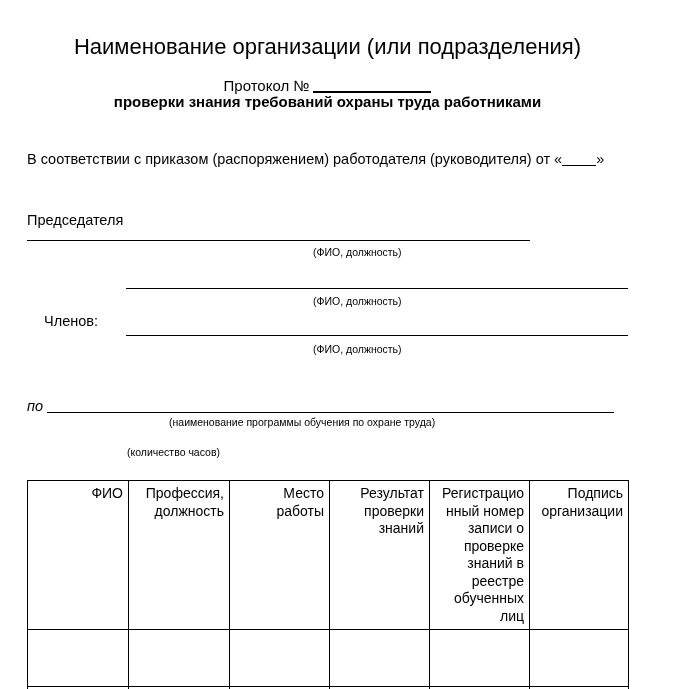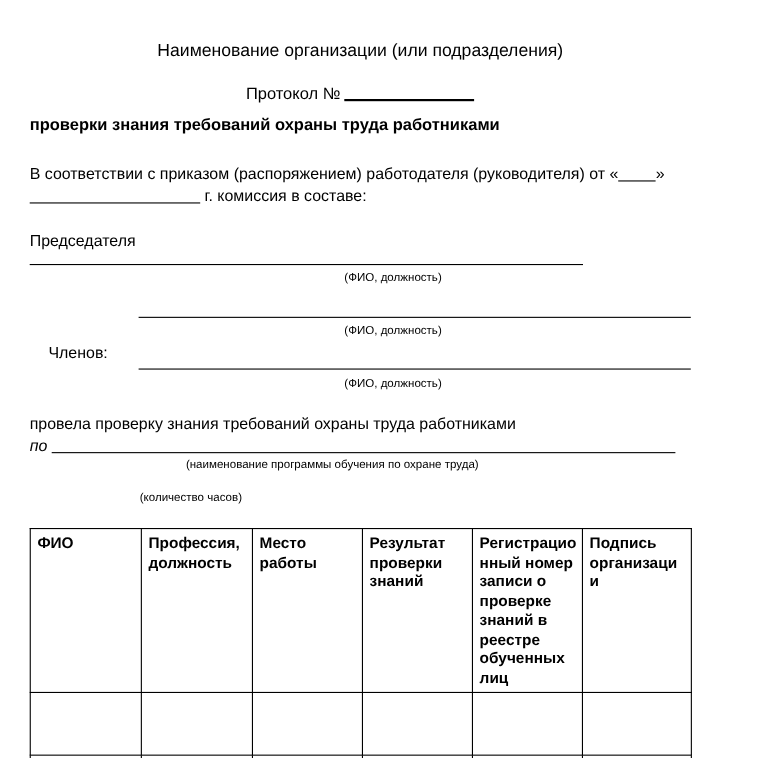--- a/index.html
+++ b/index.html
@@ -23,21 +23,21 @@
     height: 689px;
   }
 
   
   .org-title {
     position: absolute;
     left: 27px;
     top: 32px;
     width: 601px;
     text-align: center;
-    font-size: 16px;
+    font-size: 22px;
     line-height: 30px;
     font-weight: 400;
     white-space: nowrap;
   }
 
   .protocol-line {
     position: absolute;
     left: 27px;
     top: 76px;
     width: 601px;
@@ -51,23 +51,23 @@
     display: inline-block;
     width: 118px;
     border-bottom: 2px solid #000;
     margin-left: 4px;
     vertical-align: -2px;
   }
 
   .subtitle-line {
     position: absolute;
     left: 27px;
-    top: 104px;
-    width: 601px;
-    text-align: left;
+    top: 92px;
+    width: 601px;
+    text-align: center;
     font-size: 15px;
     line-height: 19px;
     font-weight: bold;
     white-space: nowrap;
   }
 
   
   .para {
     position: absolute;
     font-size: 14.5px;
@@ -142,22 +142,22 @@
     border-collapse: collapse;
     table-layout: fixed;
   }
   .result-table td,
   .result-table th {
     border: 1.6px solid #000;
     vertical-align: top;
     padding: 4px 5px 4px 6px;
     font-size: 14px;
     line-height: 17.5px;
-    font-weight: bold;
-    text-align: left;
+    font-weight: normal;
+    text-align: right;
     word-wrap: break-word;
     overflow-wrap: anywhere;
   }
   .result-table thead td { height: 137px; }
   .result-table tbody td { height: 48px; }
 
   .col-1 { width: 101px; }
   .col-2 { width: 101px; }
   .col-3 { width: 100px; }
   .col-4 { width: 100px; }
@@ -174,38 +174,34 @@
   <div class="protocol-line">
     <span>Протокол №</span><span class="blank"></span>
   </div>
 
   <div class="subtitle-line">проверки знания требований охраны труда работниками</div>
 
   <div class="para p-order">
     <span>В соответствии с приказом (распоряжением) работодателя (руководителя) от «</span><span class="dots-short"></span><span>»</span>
   </div>
 
-  <div class="para p-date">
-    <span class="dots-date"></span><span>г. комиссия в составе:</span>
-  </div>
 
   <div class="para p-chair">Председателя</div>
 
   <div class="rule rule-chair"></div>
   <div class="caption cap-chair">(ФИО, должность)</div>
 
   <div class="para p-members">Членов:</div>
 
   <div class="rule rule-member1"></div>
   <div class="caption cap-member1">(ФИО, должность)</div>
 
   <div class="rule rule-member2"></div>
   <div class="caption cap-member2">(ФИО, должность)</div>
 
-  <div class="para p-checked">провела проверку знания требований охраны труда работниками</div>
 
   <div class="para p-program">
     <span>по</span><span class="dots-program"></span>
   </div>
   <div class="caption cap-program">(наименование программы обучения по охране труда)</div>
 
   <div class="caption cap-volume">(количество часов)</div>
 
   <table class="result-table">
     <colgroup>

